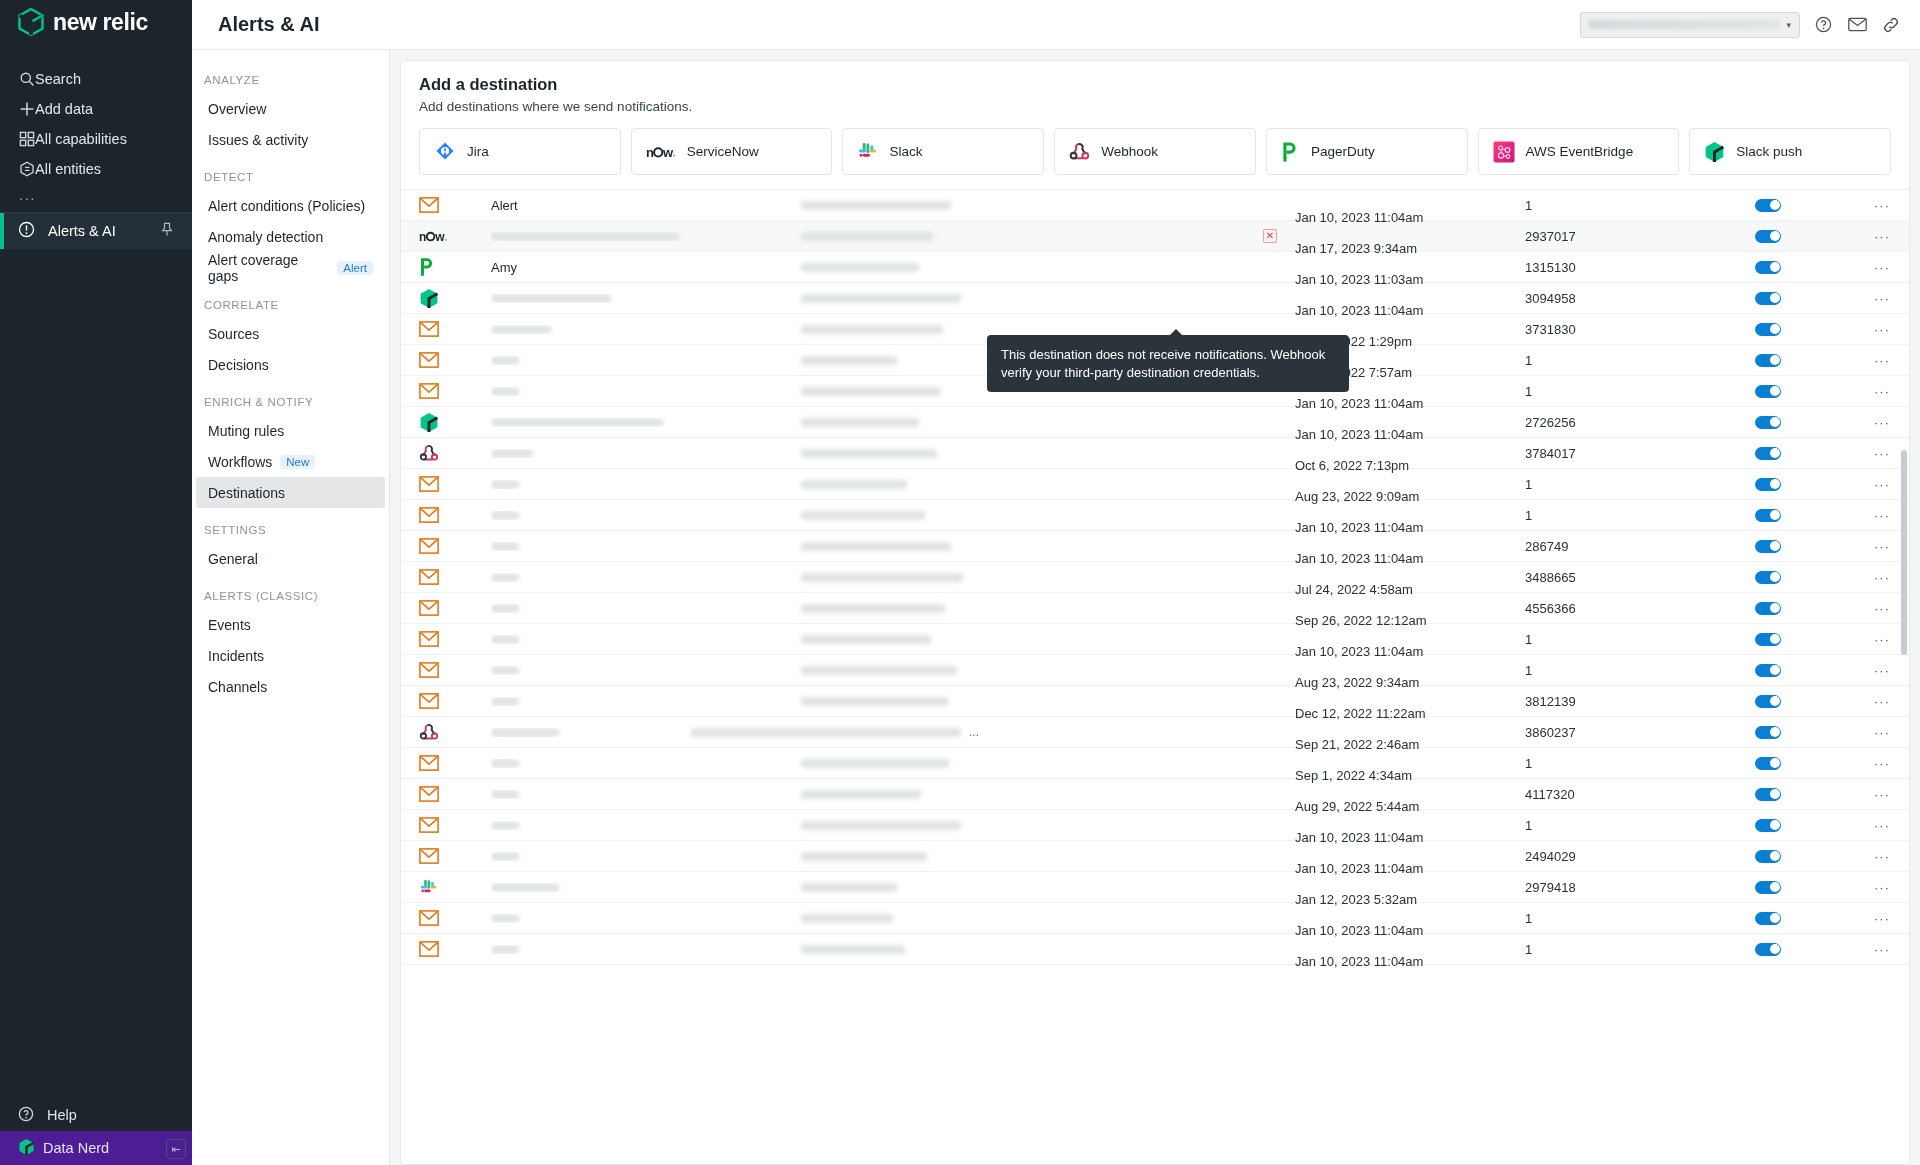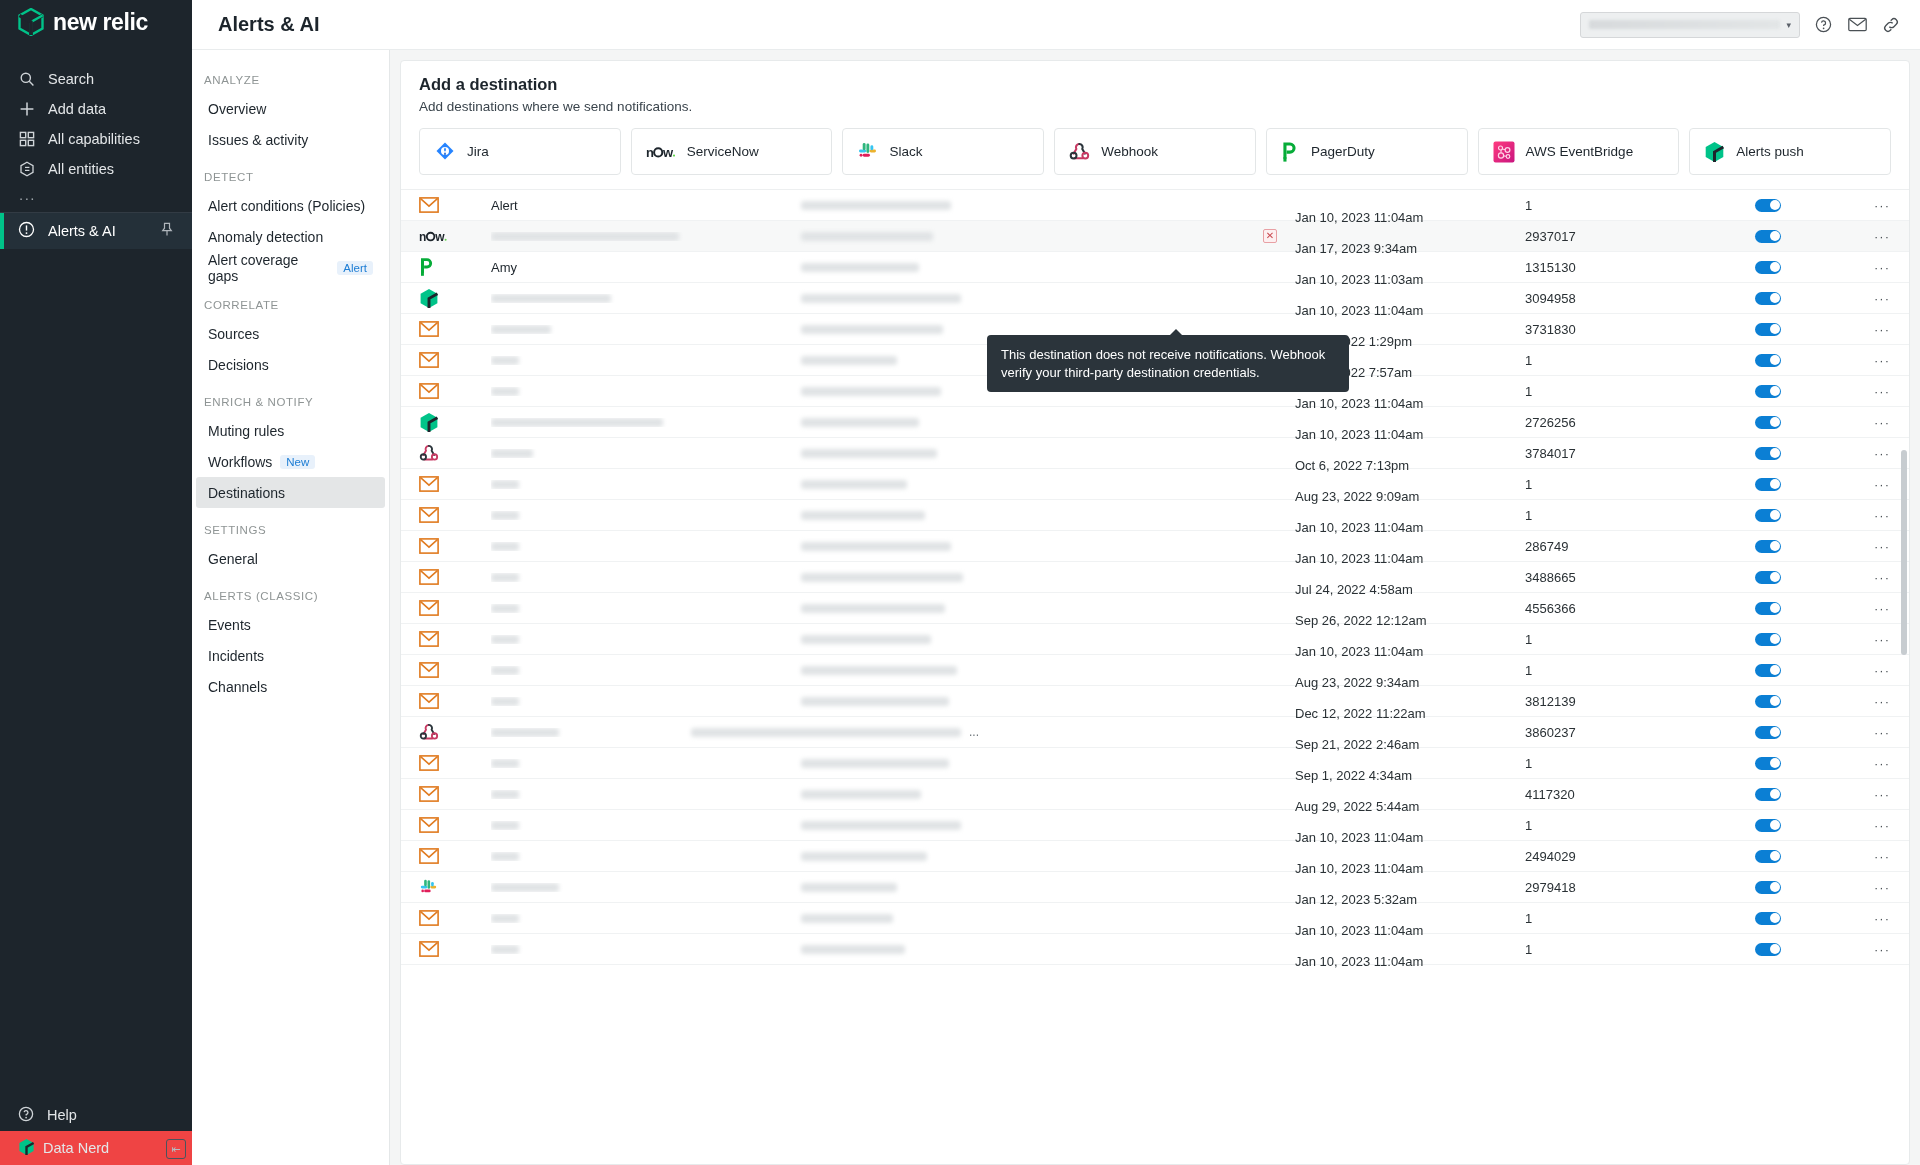--- a/index.html
+++ b/index.html
@@ -15,41 +15,41 @@
   .primary-nav {
     width: 192px; min-width: 192px; height: 1165px;
     background: #1d252c; color: #e8eaeb;
     display: flex; flex-direction: column;
     position: relative;
   }
   .brand { display: flex; align-items: center; gap: 9px; padding: 8px 0 14px 18px; }
   .brand-text { font-size: 23px; font-weight: 700; letter-spacing: -0.4px; color: #fff; }
   .nav-list { margin-top: 14px; }
   .nav-item {
-    display: flex; align-items: center; gap: 13px;
+    display: flex; align-items: center; 
     height: 30px; padding: 0 18px;
     font-size: 14.5px; color: #e3e6e8; cursor: pointer;
   }
   .nav-item .ic { width: 17px; height: 17px; display:flex; align-items:center; justify-content:center; flex: none; }
   .nav-dots { padding: 4px 18px 6px 19px; color:#9ea5ab; font-size: 15px; letter-spacing: 1.5px; line-height: 14px; }
   .nav-sep { height: 1px; background: #323b44; margin: 4px 0 0 0; }
   .nav-active {
     display: flex; align-items: center; gap: 13px;
     height: 36px; padding: 0 18px;
     background: #243039; color: #fff; font-size: 14.5px;
     border-left: 4px solid #00c389; padding-left: 14px;
     position: relative; cursor: pointer;
   }
   .pin { margin-left: auto; opacity: .85; }
   .nav-spacer { flex: 1; }
   .nav-bottom-item {
     display: flex; align-items: center; gap: 13px;
     height: 32px; padding: 0 18px; font-size: 14.5px; color: #e3e6e8; cursor: pointer;
   }
-  .nav-datanerd { background: #ef4444; height: 34px; gap: 8px; }
+  .nav-datanerd { background: #4c1d95; height: 34px; gap: 8px; }
   .collapse-btn {
     position: absolute; right: 6px; bottom: 6px;
     width: 20px; height: 20px; border: 1px solid #4a545d; border-radius: 3px;
     display: flex; align-items: center; justify-content: center;
     color: #b6bcc2; font-size: 11px; cursor: pointer;
   }
 
   
   .right { flex: 1; display: flex; flex-direction: column; min-width: 0; background:#f4f5f5; }
   .topbar {
@@ -462,21 +462,21 @@
               <span class="dest-label">AWS EventBridge</span>
             </div>
 
             <div class="dest-card">
               <span class="ico">
                 <svg width="21" height="22" viewBox="0 0 21 22">
                   <path d="M10.5 1 L19.3 6 L19.3 16 L10.5 21 L1.7 16 L1.7 6 Z" fill="#00c389"></path>
                   <path d="M10.5 21 L10.5 11 L19.3 6" fill="none" stroke="#1d252c" stroke-width="3"></path>
                 </svg>
               </span>
-              <span class="dest-label">Alerts push</span>
+              <span class="dest-label">Slack push</span>
             </div>
           </div>
 
           <div class="table-wrap">
             <div id="rows">
                 <div class="trow">
                   <div class="c-icon">
                     <span class="ico">
                       <svg width="20" height="16" viewBox="0 0 20 16">
                         <rect x="0.9" y="0.9" width="18.2" height="14.2" fill="#fff" stroke="#e07b20" stroke-width="1.6"></rect>

